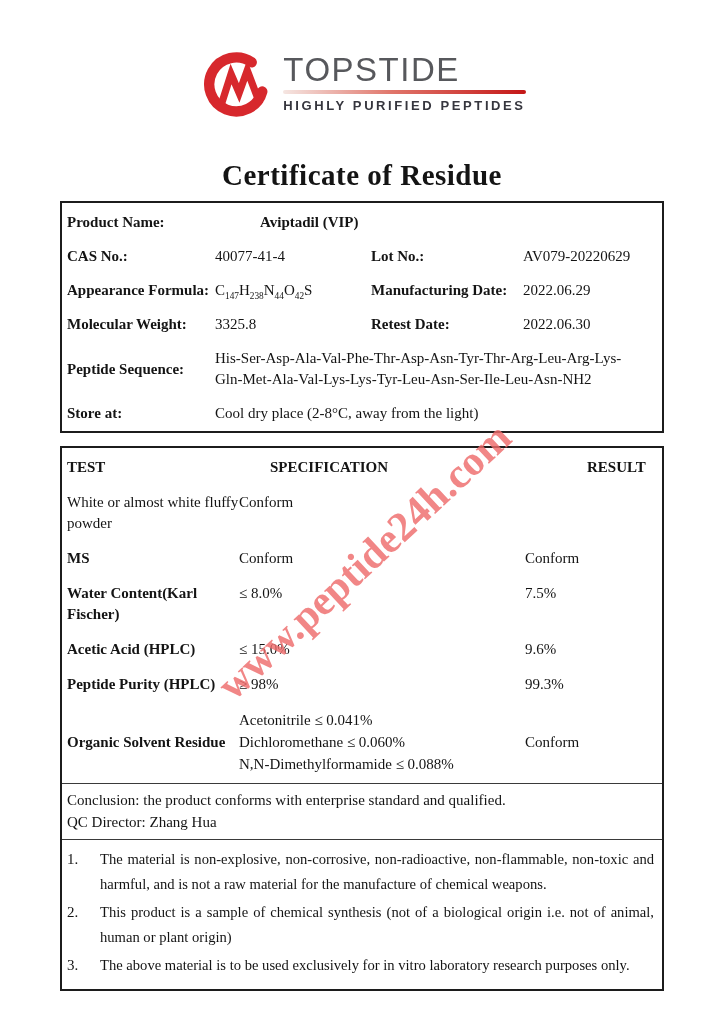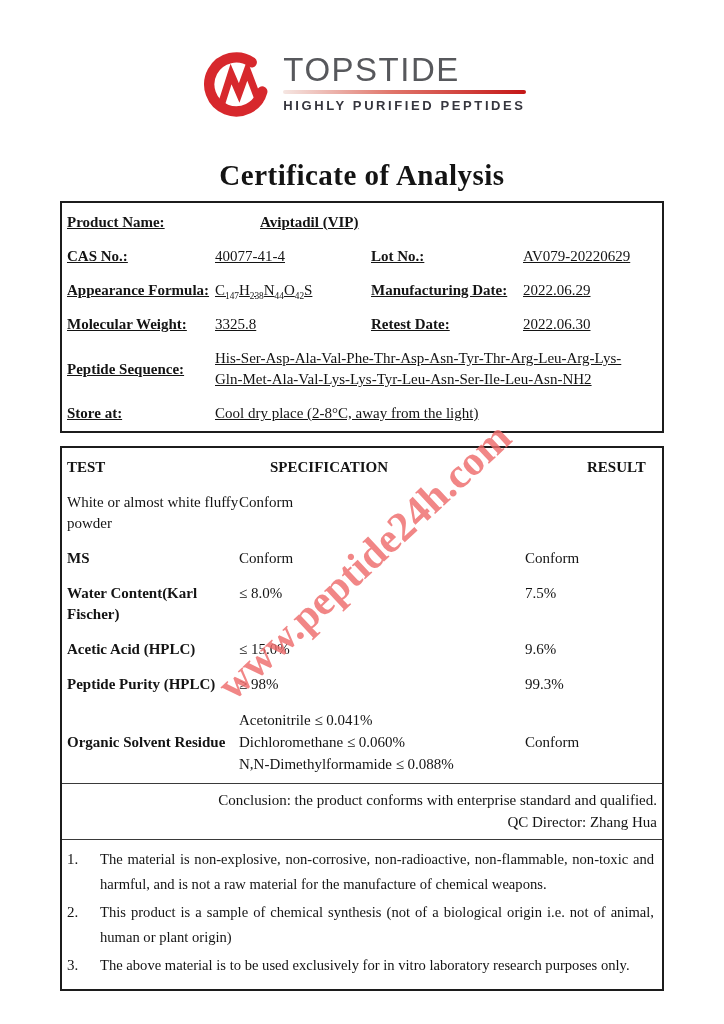--- a/index.html
+++ b/index.html
@@ -16,36 +16,36 @@
                background:linear-gradient(90deg,#f5e6e2 0%, #e0756a 45%, #c41616 100%); }
   .logo-tagline { font-family:"Liberation Sans", sans-serif; font-size:13px; font-weight:700;
                   letter-spacing:2.6px; color:#36363e; }
 
   
   .title { font-size:29px; font-weight:700; text-align:center; margin:40px 0 9px 0; letter-spacing:0.5px; }
 
   
   .ctable { width:604px; margin:0 auto; border:2px solid #1c1c1c; box-sizing:border-box;
             font-size:15px; line-height:21px; }
-  .t1 { padding:9px 16px 7px 0; margin-bottom:13px;text-decoration:underline; }
+  .t1 { padding:9px 16px 7px 0; margin-bottom:13px; }
   .t1-row { display:grid; grid-template-columns:148px 156px 152px 1fr; padding-left:5px; margin-bottom:13px; }
   .t1-row.span { grid-template-columns:148px 1fr; }
   .t1-row:last-child { margin-bottom:0; }
   .lbl { font-weight:700; }
   .val { padding-right:6px; }
   .bold { font-weight:700;margin-left:45px; }
   sub { font-size:0.62em; line-height:0; }
 
   .t2 { padding-top:9px; }
   .t2-row { display:grid; grid-template-columns:172px 286px 1fr; padding-left:5px; margin-bottom:14px; }
   .t2-row.head { margin-bottom:14px;gap:31px; }
   .t2-row.organic { align-items:center; margin-bottom:8px; }
   .spec-lines div { line-height:22px; }
   .hr { border-top:1px solid #3a3a3a; }
-  .concl-block { padding:5px 5px 6px 5px; line-height:22px;text-align:right; }
+  .concl-block { padding:5px 5px 6px 5px; line-height:22px; }
   .notes { padding:7px 8px 8px 5px; }
   .note-row { display:grid; grid-template-columns:33px 1fr; margin-bottom:3px; }
   .note-num { line-height:25px; }
   .note-text { line-height:25px; text-align:justify; font-size:14.6px; }
   .note-row:last-child .note-text { text-align:left; }
 
   
   .watermark { position:absolute; top:537px; left:168px; width:392px; text-align:center;
                font-size:42px; font-weight:700; color:#ee6c6c; opacity:0.82;
                transform:rotate(-43deg); pointer-events:none; white-space:nowrap; }
@@ -60,21 +60,21 @@
       <path d="M 57.5 17.0 A 30 30 0 1 0 69.2 49.5" fill="none" stroke="#d7282d" stroke-width="11.5" stroke-linecap="round"></path>
       <path d="M 24 63 L 34.5 30 L 43.5 51 L 52.5 26 L 66.5 63" fill="none" stroke="#d7282d" stroke-width="8" stroke-linejoin="miter" stroke-linecap="butt"></path>
     </svg>
     <div class="logo-text">
       <div class="logo-name">TOPSTIDE</div>
       <div class="logo-line"></div>
       <div class="logo-tagline">HIGHLY PURIFIED PEPTIDES</div>
     </div>
   </header>
 
-  <h1 class="title">Certificate of Analysis</h1>
+  <h1 class="title">Certificate of Residue</h1>
 
   <section class="ctable t1">
     <div class="t1-row span">
       <div class="lbl">Product Name:</div>
       <div class="val bold">Aviptadil (VIP)</div>
     </div>
     <div class="t1-row">
       <div class="lbl">CAS No.:</div>
       <div class="val">40077-41-4</div>
       <div class="lbl">Lot No.:</div>

